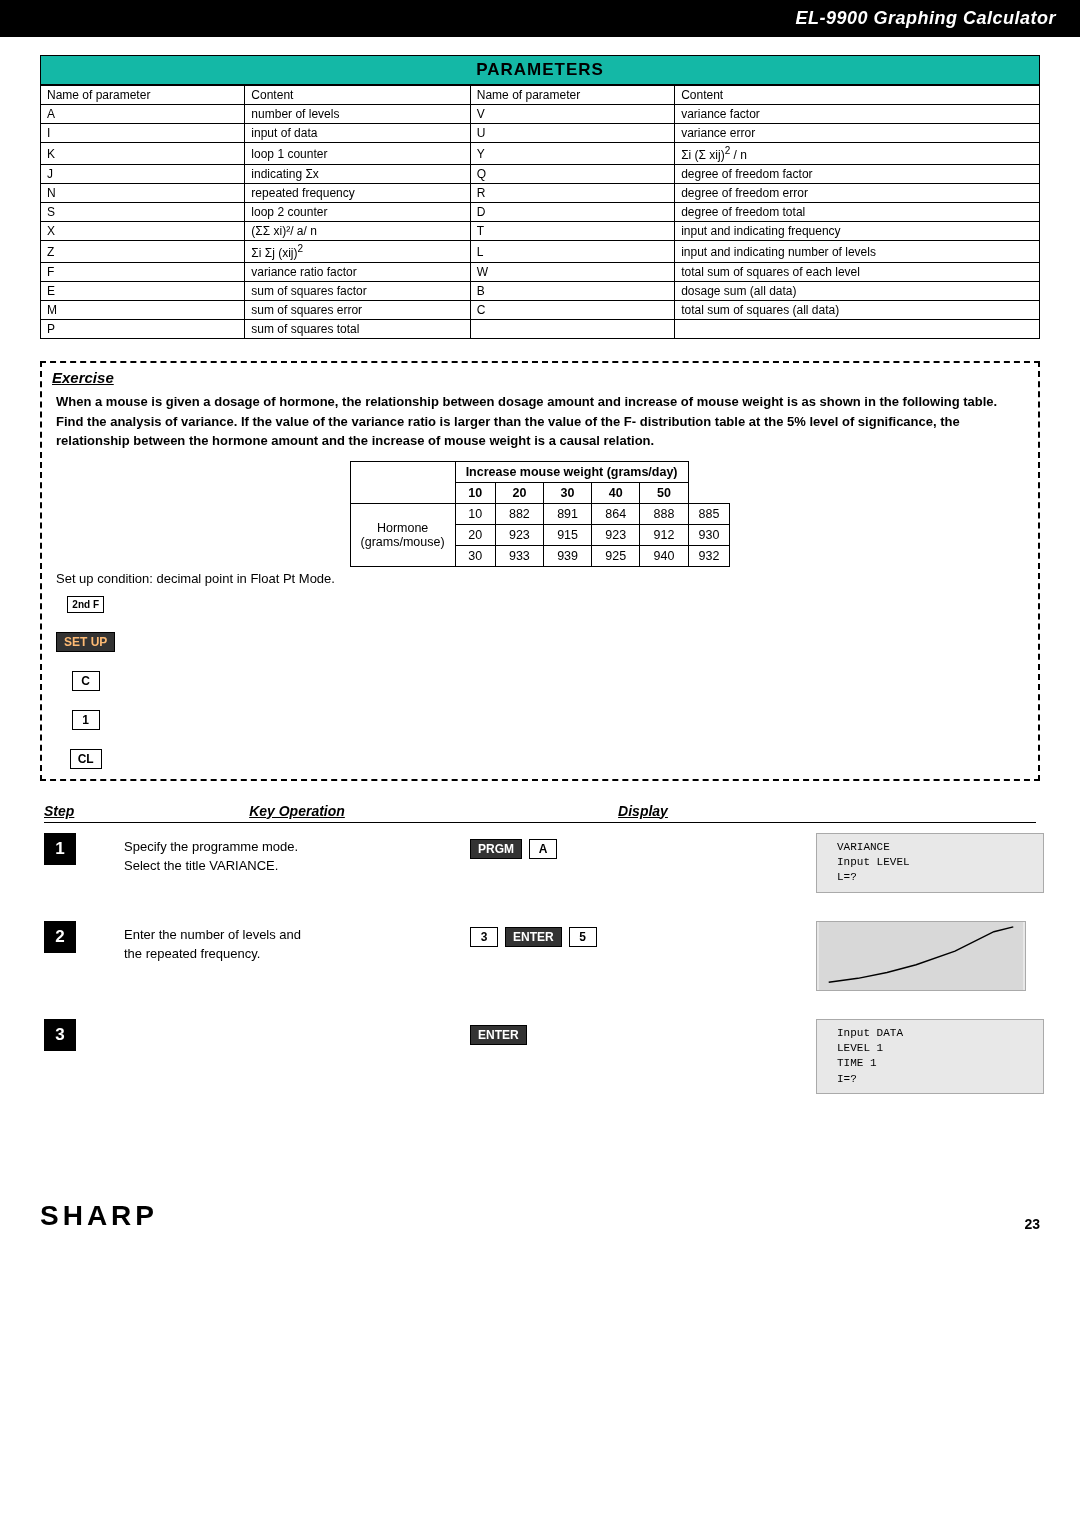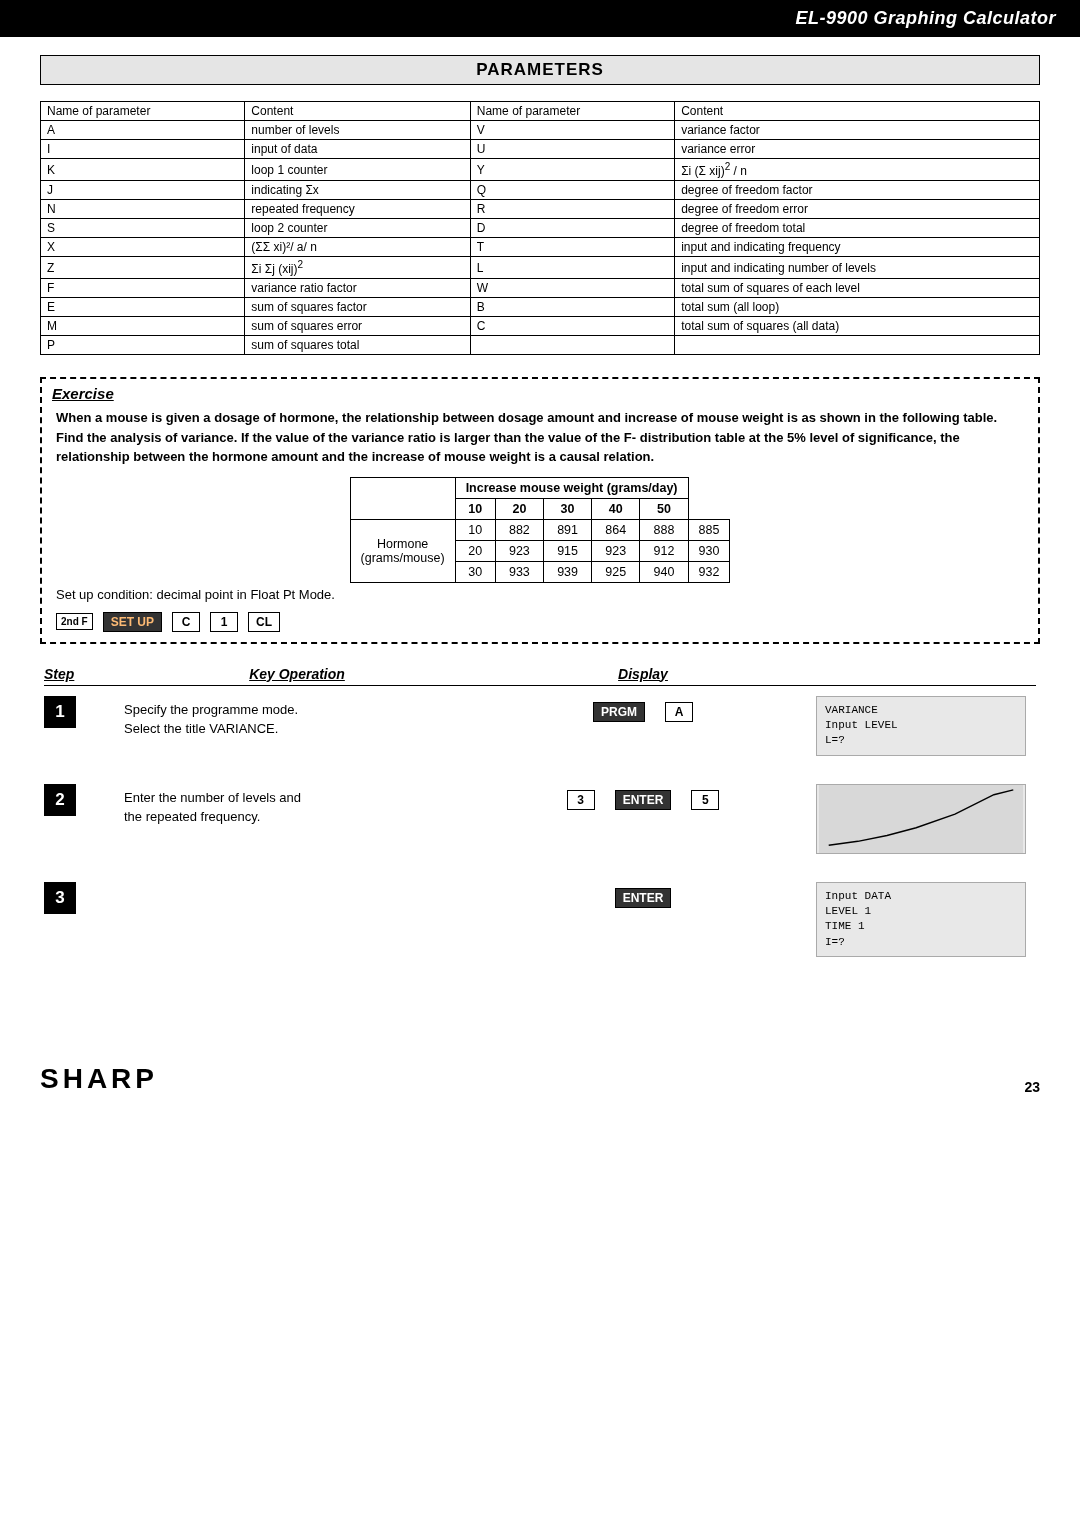--- a/index.html
+++ b/index.html
@@ -30,22 +30,22 @@
       padding: 18px 40px 40px 40px;
     }
 
     
     .parameters-title {
       text-align: center;
       font-size: 17px;
       font-weight: bold;
       border: 1.5px solid #000;
       padding: 4px;
-      margin-bottom: 16px;
-      background: #e5e5e5;
+      margin-bottom: 0;
+      background: #14b8a6;
       letter-spacing: 1px;
     }
 
     .parameters-table {
       width: 100%;
       border-collapse: collapse;
       border: 1px solid #000;
       font-size: 12px;
     }
     .parameters-table th, .parameters-table td {
@@ -110,22 +110,23 @@
 
     .setup-line {
       font-size: 13px;
       margin: 4px 0 6px 0;
     }
 
     
     .key-sequence {
       display: inline-flex;
       align-items: center;
-      gap: 10px;
+      gap: 19px;
       margin-top: 4px;
+      flex-direction: column;
     }
     .key-btn {
       display: inline-block;
       border: 1.5px solid #000;
       padding: 2px 7px;
       font-size: 12px;
       font-weight: bold;
       background: #fff;
       min-width: 28px;
       text-align: center;
@@ -175,33 +176,33 @@
       justify-content: center;
     }
     .step-desc {
       font-size: 13px;
       line-height: 1.5;
       padding-top: 4px;
     }
     .step-keys {
       display: flex;
       align-items: flex-start;
-      justify-content: center;
-      gap: 20px;
+      justify-content: flex-start;
+      gap: 7px;
       padding-top: 6px;
       flex-wrap: wrap;
     }
     .step-display {
       border: 1px solid #aaa;
       background: #e8e8e8;
       font-family: 'Courier New', monospace;
       font-size: 11px;
-      padding: 6px 8px;
+      padding: 6px 20px;
       min-height: 54px;
-      width: 210px;
+      width: 228px;
       line-height: 1.4;
     }
 
     
     .graph-display {
       border: 1px solid #aaa;
       background: #e8e8e8;
       width: 210px;
       height: 70px;
       position: relative;
@@ -303,21 +304,21 @@
         <tr>
           <td>F</td>
           <td>variance ratio factor</td>
           <td>W</td>
           <td>total sum of squares of each level</td>
         </tr>
         <tr>
           <td>E</td>
           <td>sum of squares factor</td>
           <td>B</td>
-          <td>total sum (all loop)</td>
+          <td>dosage sum (all data)</td>
         </tr>
         <tr>
           <td>M</td>
           <td>sum of squares error</td>
           <td>C</td>
           <td>total sum of squares (all data)</td>
         </tr>
         <tr>
           <td>P</td>
           <td>sum of squares total</td>

